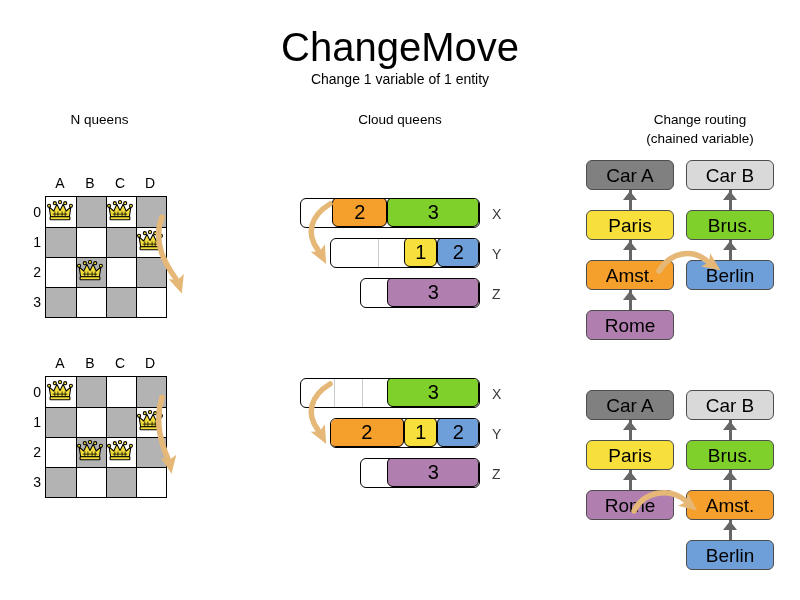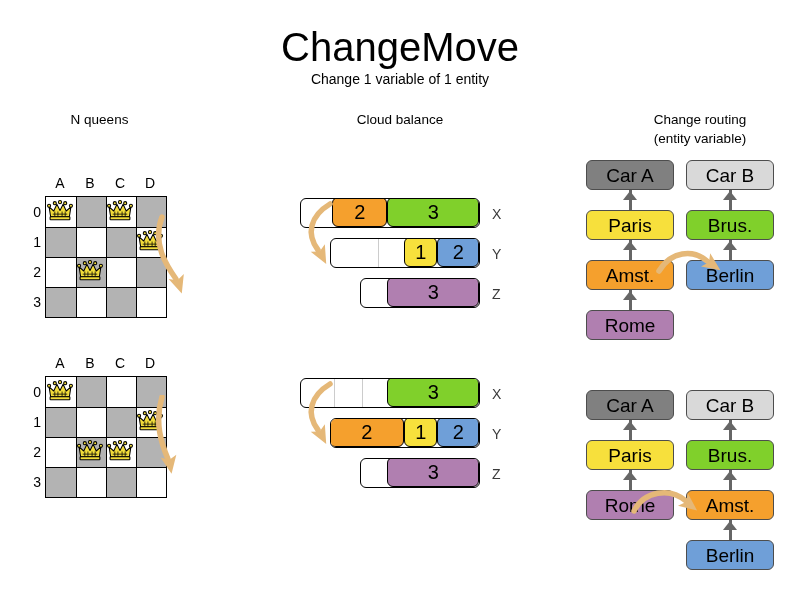--- a/index.html
+++ b/index.html
@@ -150,23 +150,23 @@
   
   .move-arrow { position: absolute; pointer-events: none; }
 </style>
 </head>
 <body>
 
 <div id="page-title">ChangeMove</div>
 <div id="page-subtitle">Change 1 variable of 1 entity</div>
 
 <div class="section-title" style="left:12px; top:110px; width:175px;">N queens</div>
-<div class="section-title" style="left:310px; top:110px; width:180px;">Cloud balance</div>
+<div class="section-title" style="left:310px; top:110px; width:180px;">Cloud queens</div>
 <div class="section-title" style="left:610px; top:110px; width:180px;">Change routing</div>
-<div class="section-title" style="left:610px; top:129px; width:180px;">(entity variable)</div>
+<div class="section-title" style="left:610px; top:129px; width:180px;">(chained variable)</div>
 
 <div id="nqueens-before" class="board-wrap" style="left:30px; top:175px;">
     <div class="col-label" style="left: 15px; top: 0px;">A</div>
     <div class="col-label" style="left: 45px; top: 0px;">B</div>
     <div class="col-label" style="left: 75px; top: 0px;">C</div>
     <div class="col-label" style="left: 105px; top: 0px;">D</div>
     <div class="row-label" style="left: -3px; top: 29px;">0</div>
     <div class="row-label" style="left: -3px; top: 59px;">1</div>
     <div class="row-label" style="left: -3px; top: 89px;">2</div>
     <div class="row-label" style="left: -3px; top: 119px;">3</div>

